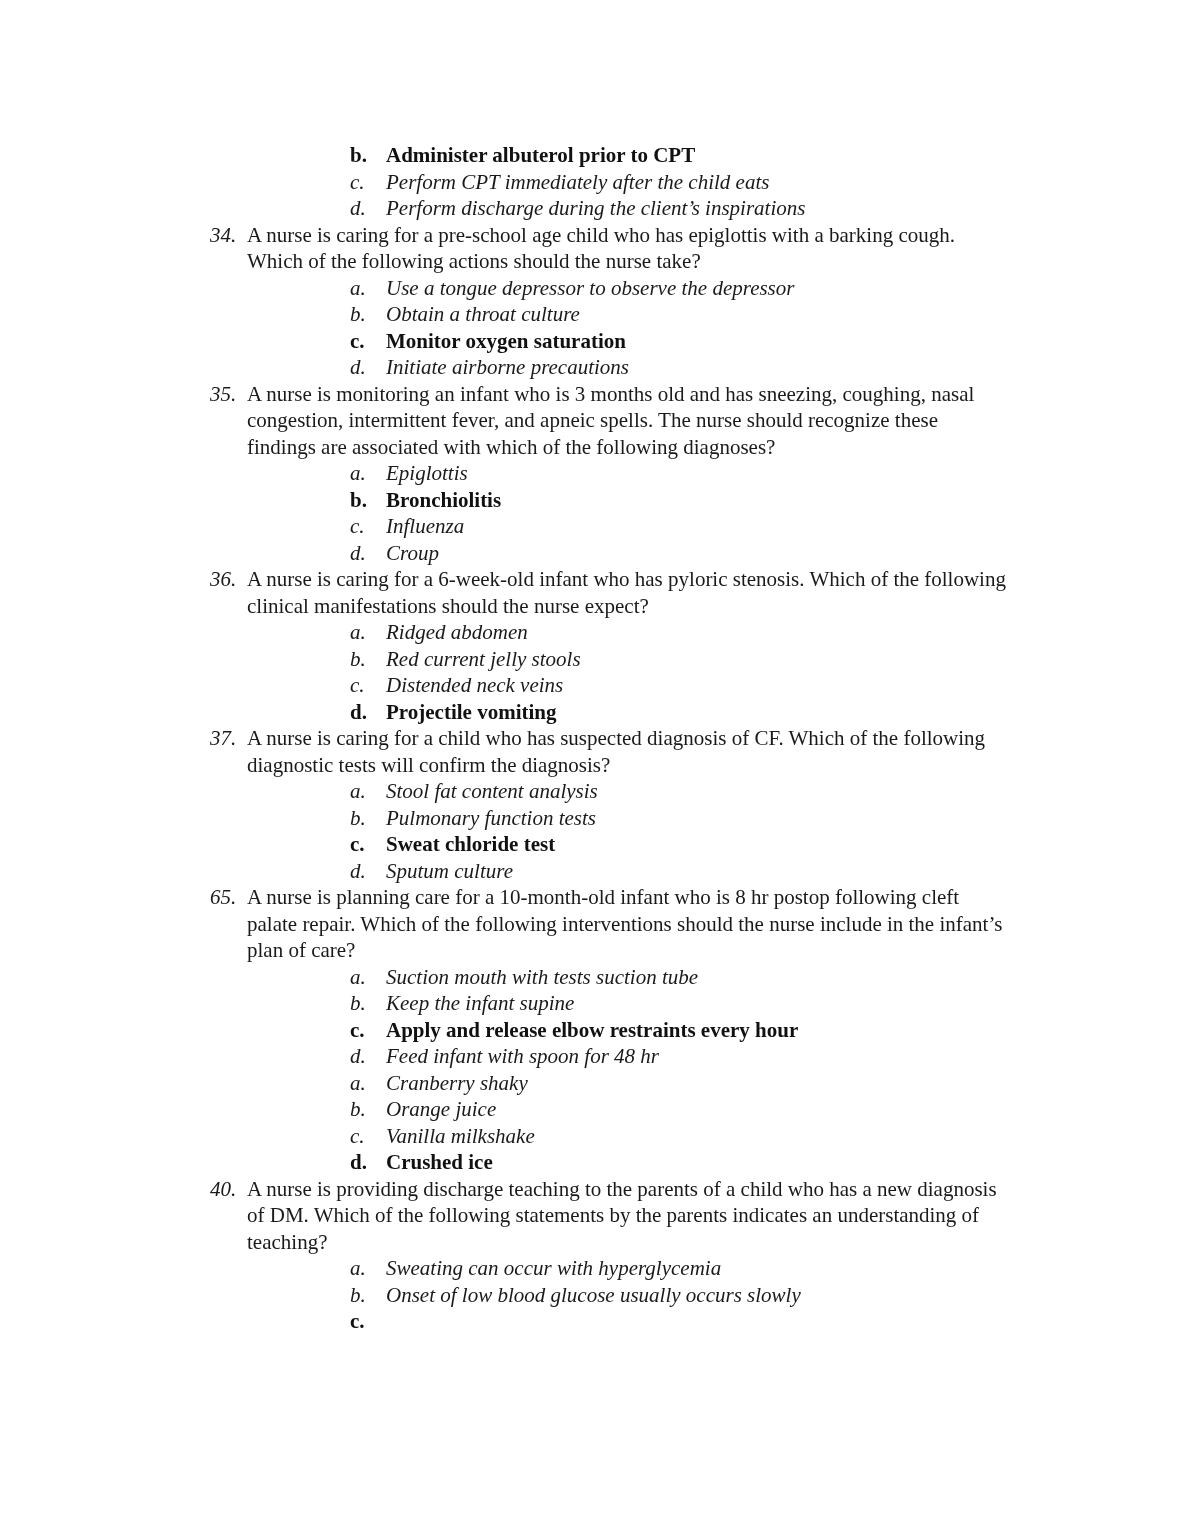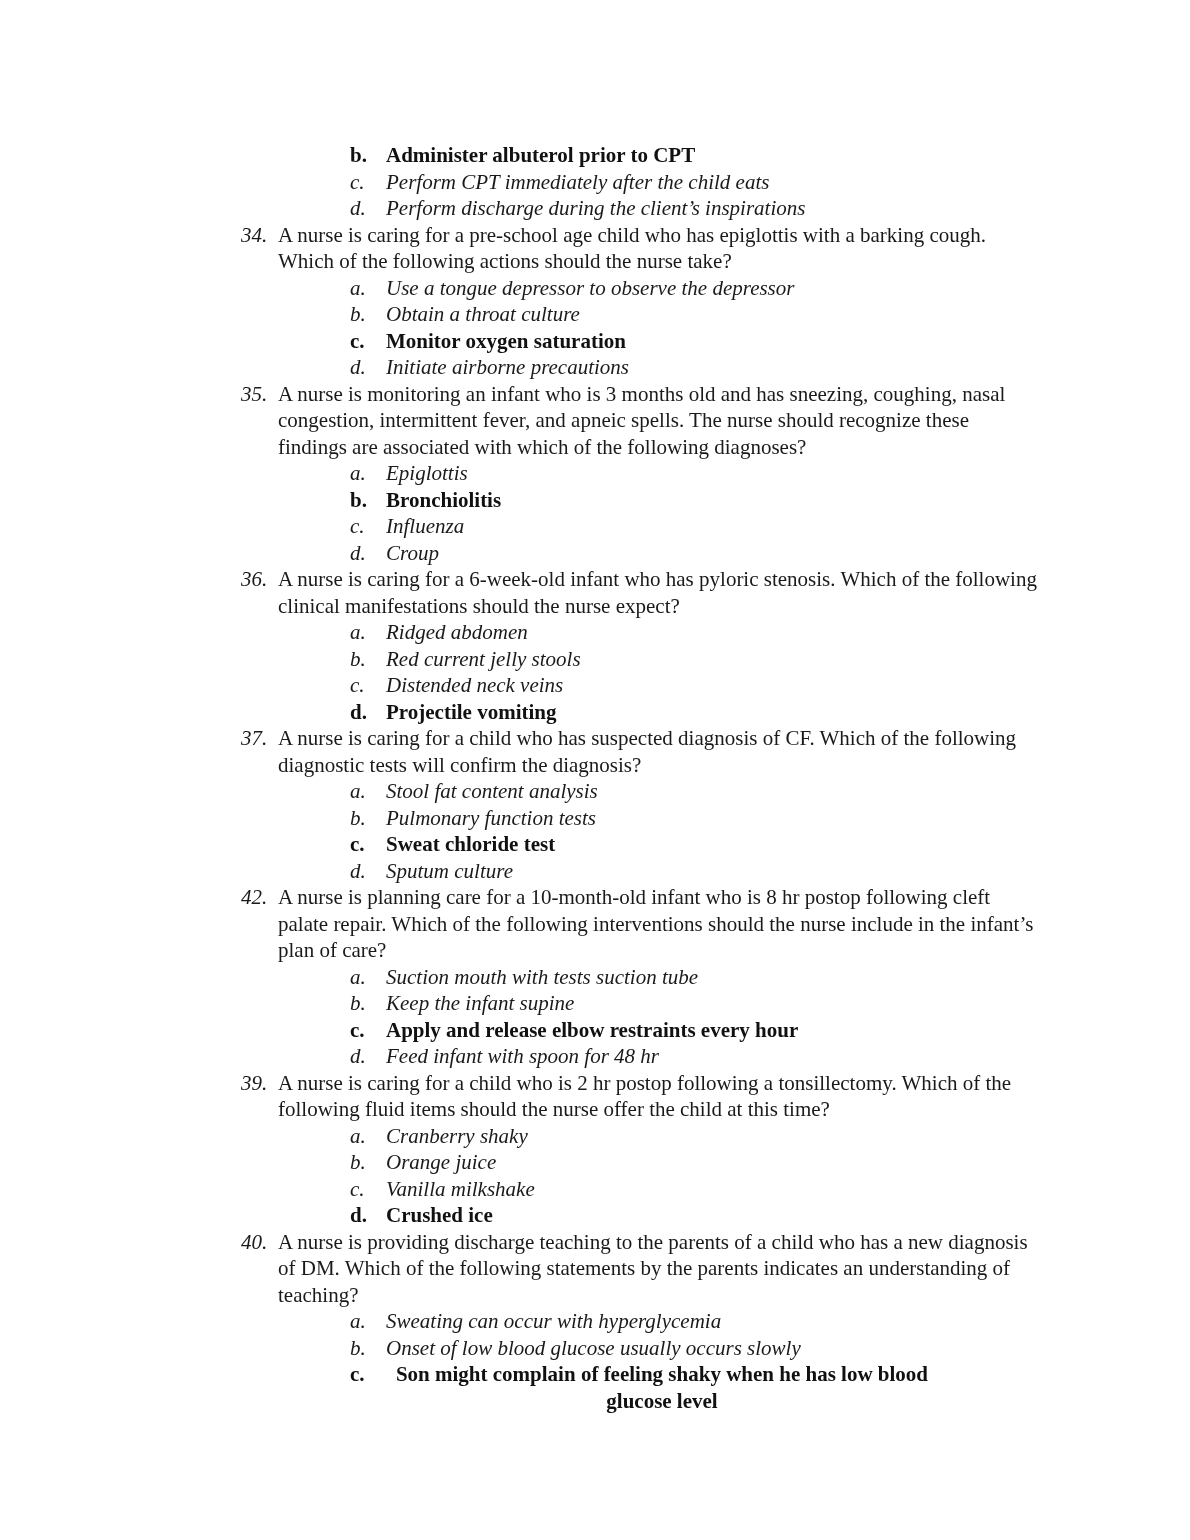--- a/index.html
+++ b/index.html
@@ -20,21 +20,20 @@
   }
   .content {
     position: absolute;
     top: 142px;
     left: 210px;
     width: 840px;
   }
   .qrow {
     display: flex;
     align-items: flex-start;
-    margin-left: 31px;
   }
   .qnum {
     flex: 0 0 37px;
     font-style: italic;
   }
   .qtext {
     max-width: 765px;
   }
   .option {
     display: flex;
@@ -157,45 +156,41 @@
           <span class="olet">c.</span>
           <span class="otext">Sweat chloride test</span>
         </div>
         <div class="option">
           <span class="olet">d.</span>
           <span class="otext">Sputum culture</span>
         </div>
       </div>
       <div class="question">
         <div class="qrow">
-          <span class="qnum">42.</span>
+          <span class="qnum">65.</span>
           <span class="qtext">A nurse is planning care for a 10-month-old infant who is 8 hr postop following cleft palate repair. Which of the following interventions should the nurse include in the infant’s plan of care?</span>
         </div>
         <div class="option">
           <span class="olet">a.</span>
           <span class="otext">Suction mouth with tests suction tube</span>
         </div>
         <div class="option">
           <span class="olet">b.</span>
           <span class="otext">Keep the infant supine</span>
         </div>
         <div class="option correct">
           <span class="olet">c.</span>
           <span class="otext">Apply and release elbow restraints every hour</span>
         </div>
         <div class="option">
           <span class="olet">d.</span>
           <span class="otext">Feed infant with spoon for 48 hr</span>
         </div>
       </div>
       <div class="question">
-        <div class="qrow">
-          <span class="qnum">39.</span>
-          <span class="qtext">A nurse is caring for a child who is 2 hr postop following a tonsillectomy. Which of the following fluid items should the nurse offer the child at this time?</span>
-        </div>
         <div class="option">
           <span class="olet">a.</span>
           <span class="otext">Cranberry shaky</span>
         </div>
         <div class="option">
           <span class="olet">b.</span>
           <span class="otext">Orange juice</span>
         </div>
         <div class="option">
           <span class="olet">c.</span>
@@ -214,17 +209,16 @@
         <div class="option">
           <span class="olet">a.</span>
           <span class="otext">Sweating can occur with hyperglycemia</span>
         </div>
         <div class="option">
           <span class="olet">b.</span>
           <span class="otext">Onset of low blood glucose usually occurs slowly</span>
         </div>
         <div class="option correct">
           <span class="olet">c.</span>
-          <span class="otext">Son might complain of feeling shaky when he has low blood glucose level</span>
         </div>
       </div>
     </div>
 </div>
 
 </body></html>

